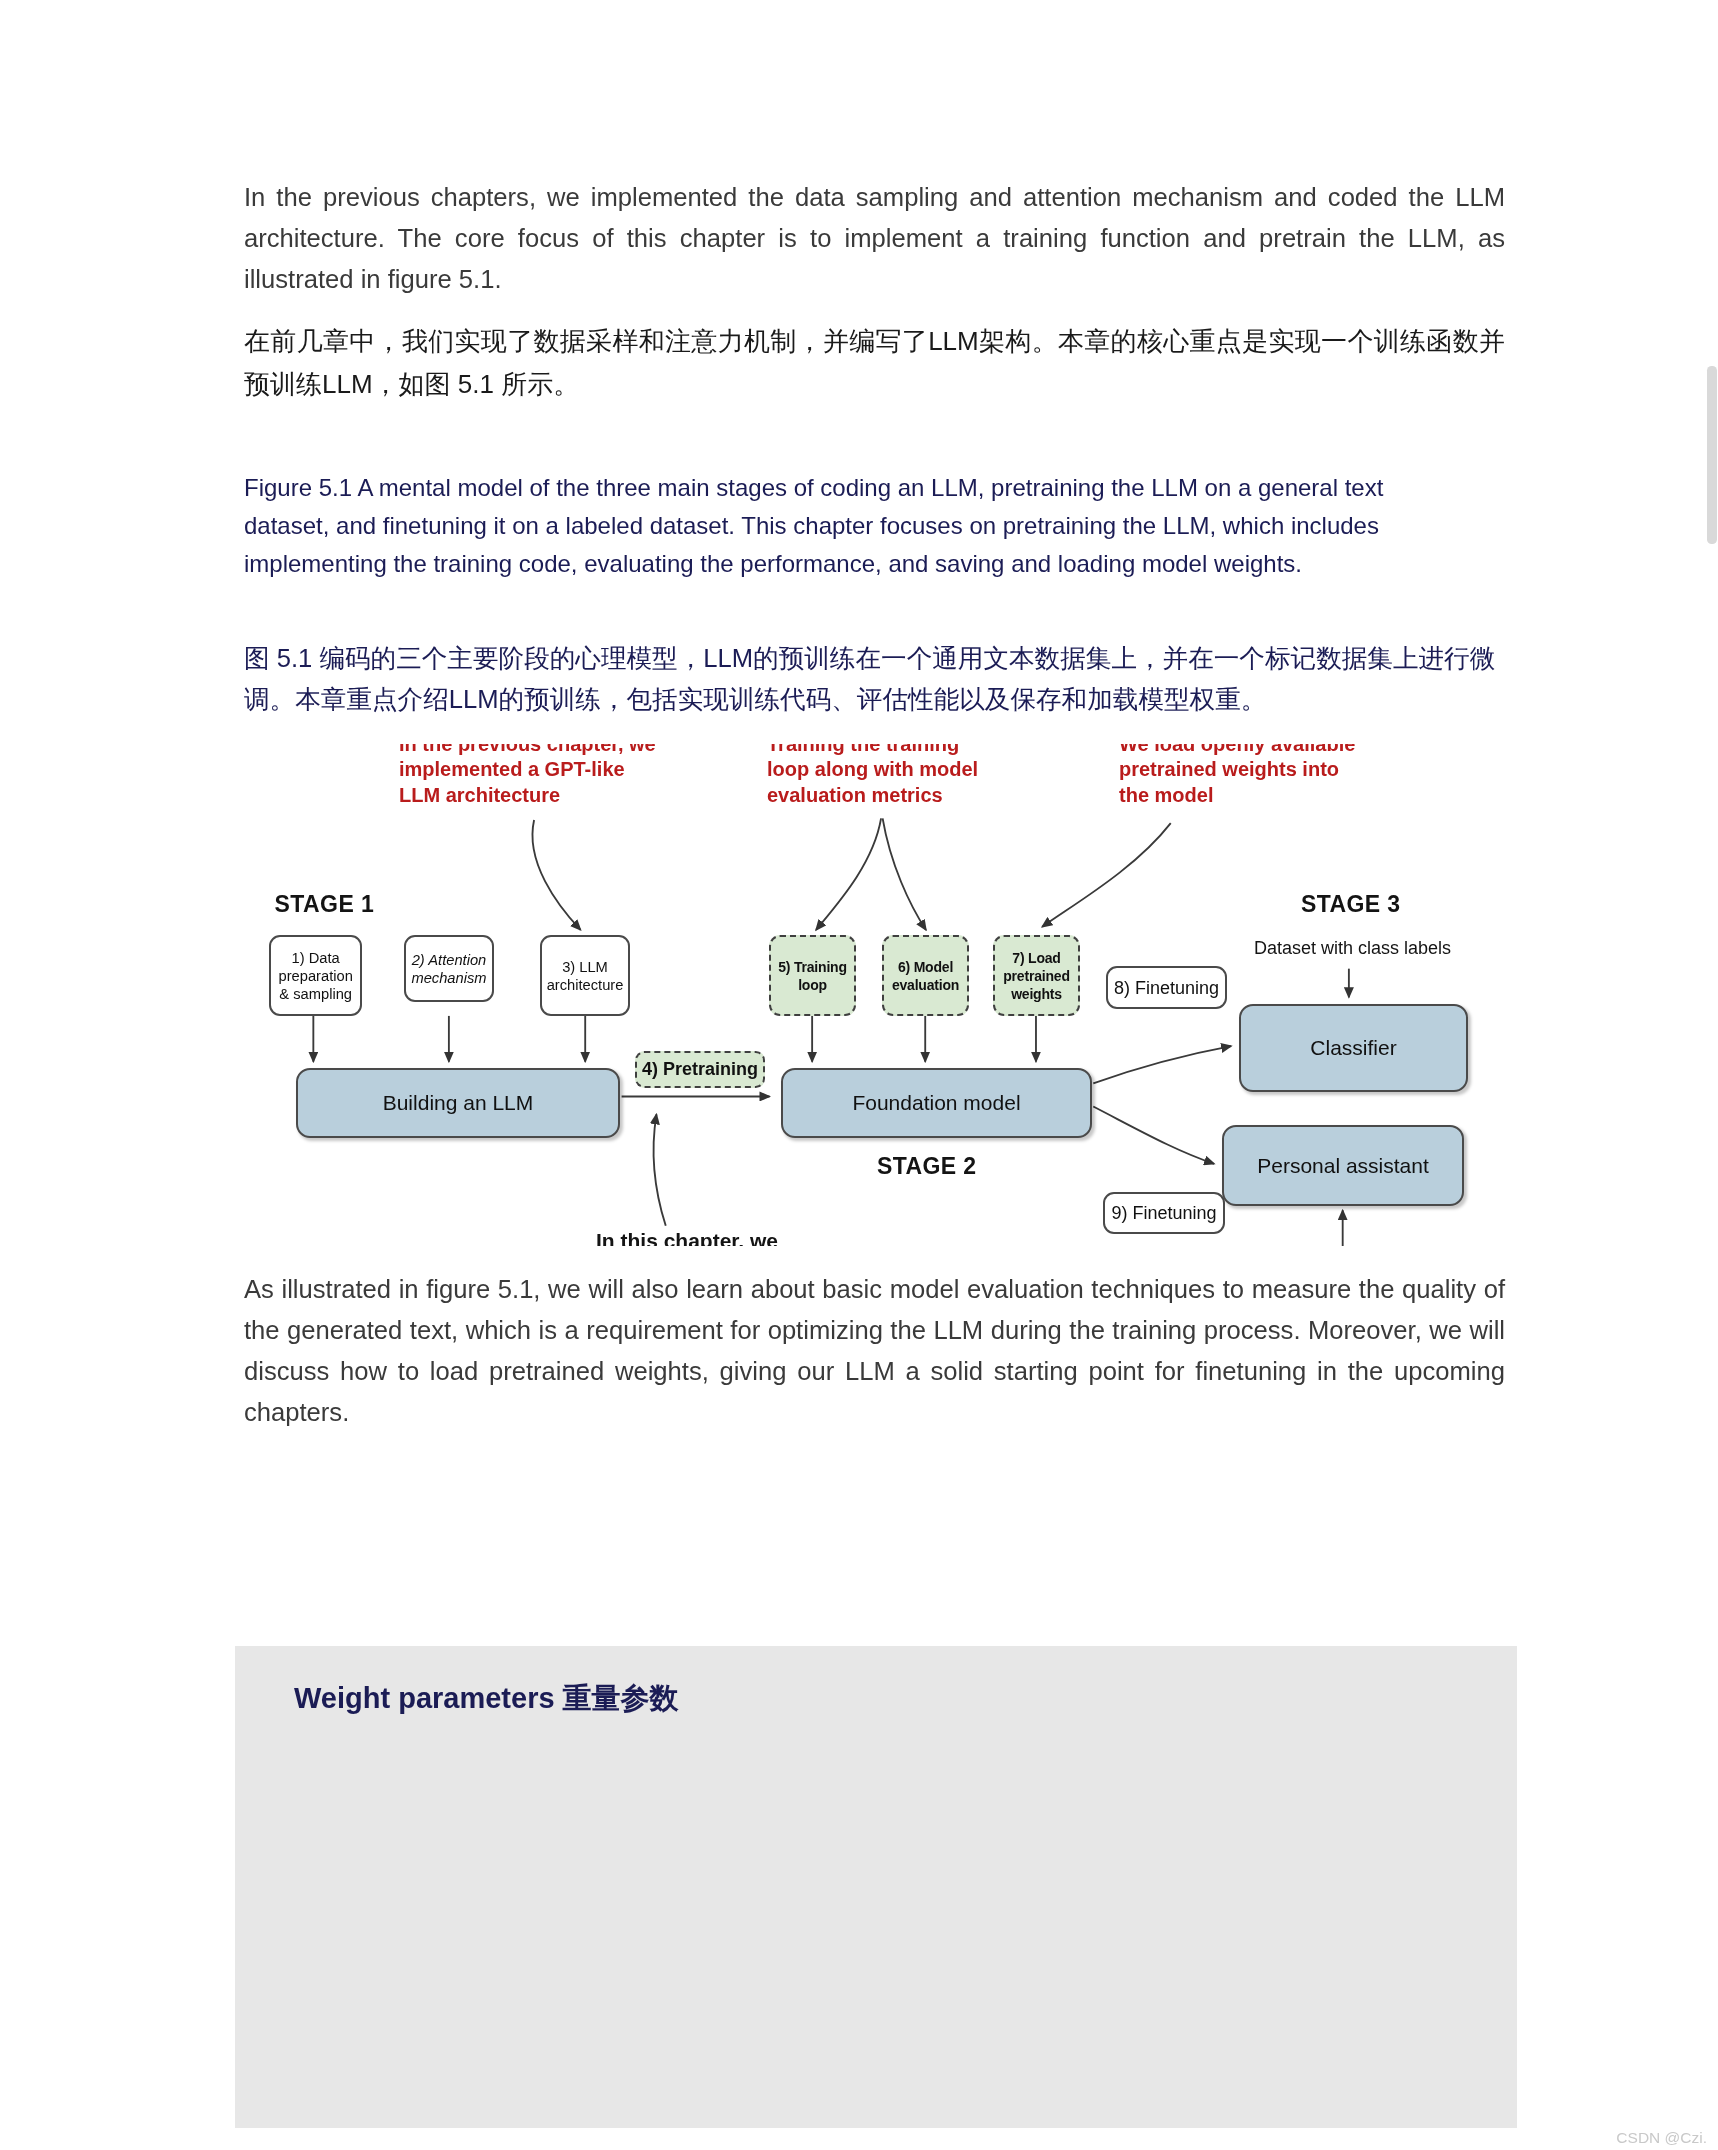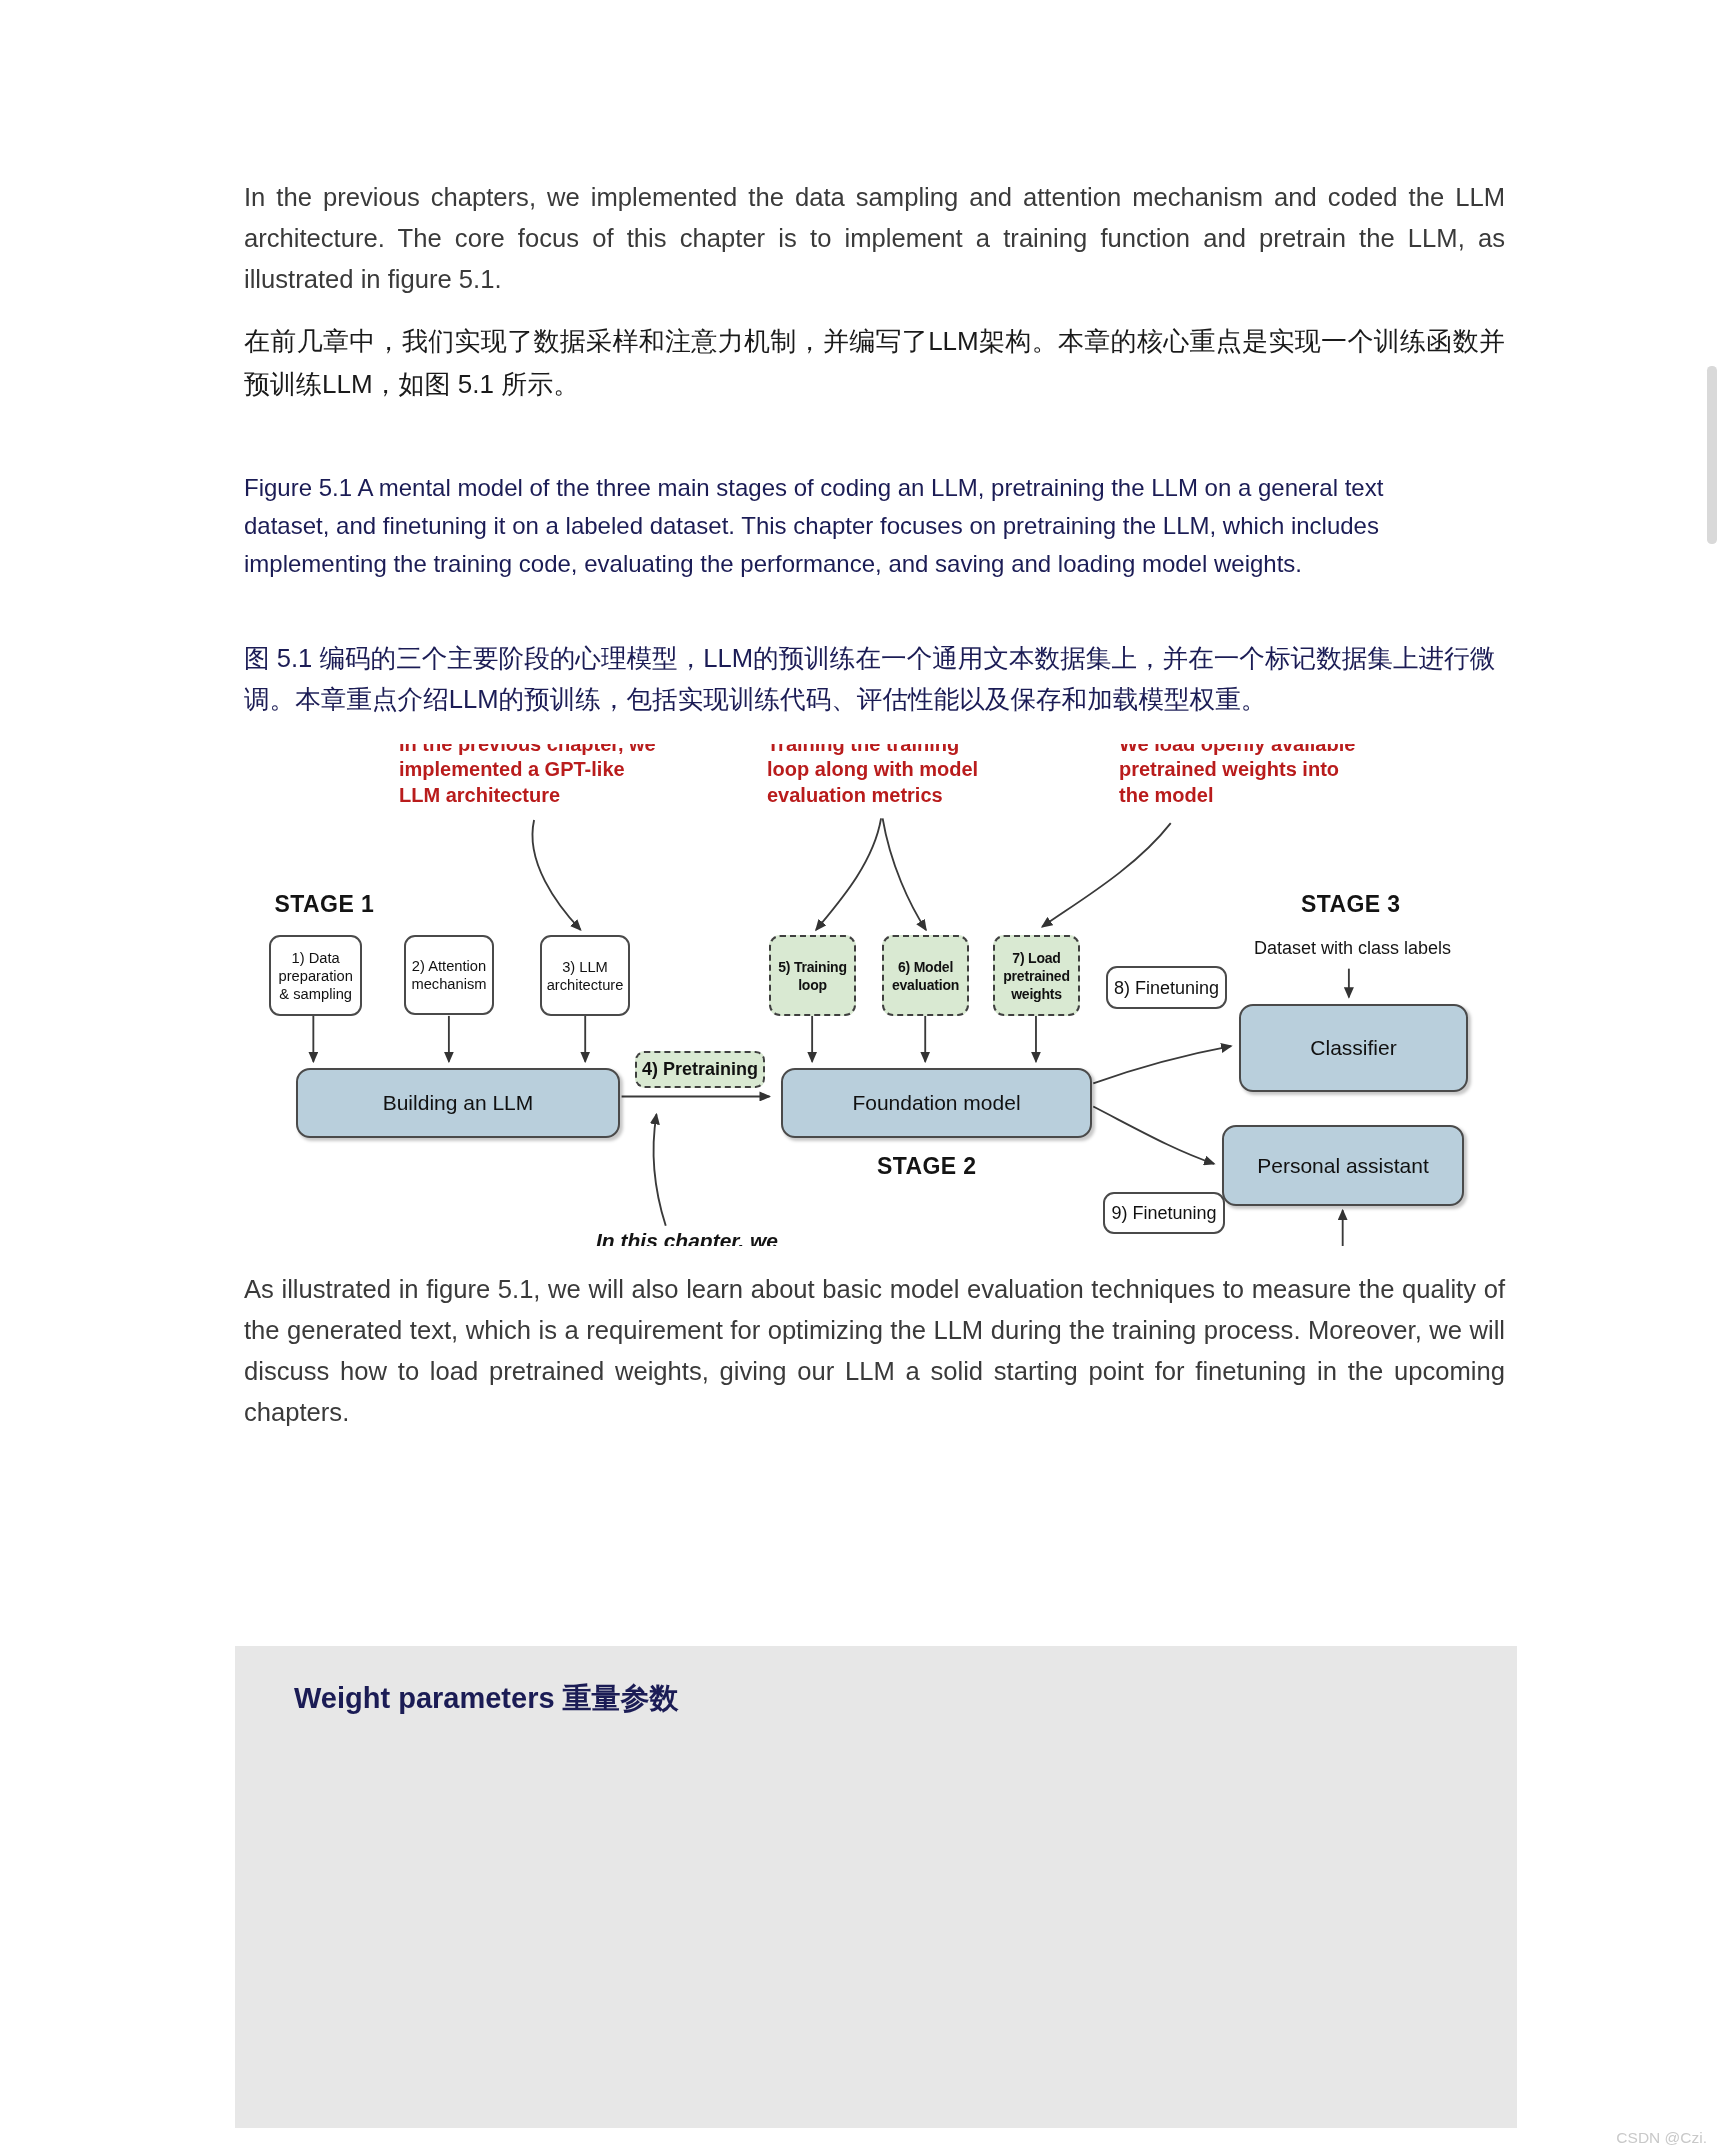--- a/index.html
+++ b/index.html
@@ -111,28 +111,28 @@
     <div class="ann" style="left:504px; top:-12.4px; width:263px;">
       <span>Training the training</span>
       <span>loop along with model</span>
       <span>evaluation metrics</span>
     </div>
     <div class="ann" style="left:856px; top:-12.4px; width:263px;">
       <span>We load openly available</span>
       <span>pretrained weights into</span>
       <span>the model</span>
     </div>
-    <div class="ann-bottom" style="left:333px; top:485px;font-style:italic;">In this chapter, we</div>
+    <div class="ann-bottom" style="left:333px; top:485px;">In this chapter, we</div>
 
     <div class="stage" style="left:11.6px;  top:147px;">STAGE 1</div>
     <div class="stage" style="left:614px; top:409px;">STAGE 2</div>
     <div class="stage" style="left:1038px;top:147px;">STAGE 3</div>
 
     <div class="stepbox" style="left:6.2px;   top:191px; width:93px; height:81px;">1) Data preparation &amp; sampling</div>
-    <div class="stepbox" style="left:141px; top:191px; width:90px; height:80px;">2) Attention mechanism</div>
+    <div class="stepbox" style="left:141px; top:191px; width:90px; height:67px;font-style:italic;">2) Attention mechanism</div>
     <div class="stepbox" style="left:277px; top:191px; width:90px; height:81px;">3) LLM architecture</div>
     <div class="stepbox green" style="left:506px; top:191px; width:87px; height:81px;">5) Training loop</div>
     <div class="stepbox green" style="left:619px; top:191px; width:87px; height:81px;">6) Model evaluation</div>
     <div class="stepbox green" style="left:730px; top:191px; width:87px; height:81px;">7) Load pretrained weights</div>
     <div class="stepbox wide" style="left:843px; top:222px; width:121px; height:43px;">8) Finetuning</div>
     <div class="stepbox wide" style="left:840px; top:448px; width:122px; height:42px;">9) Finetuning</div>
 
     <div class="pretrain" style="left:372px; top:307px; width:130px; height:37px;">4) Pretraining</div>
 
     <div class="dataset-label" style="left:985px; top:194px; width:209px;">Dataset with class labels</div>

